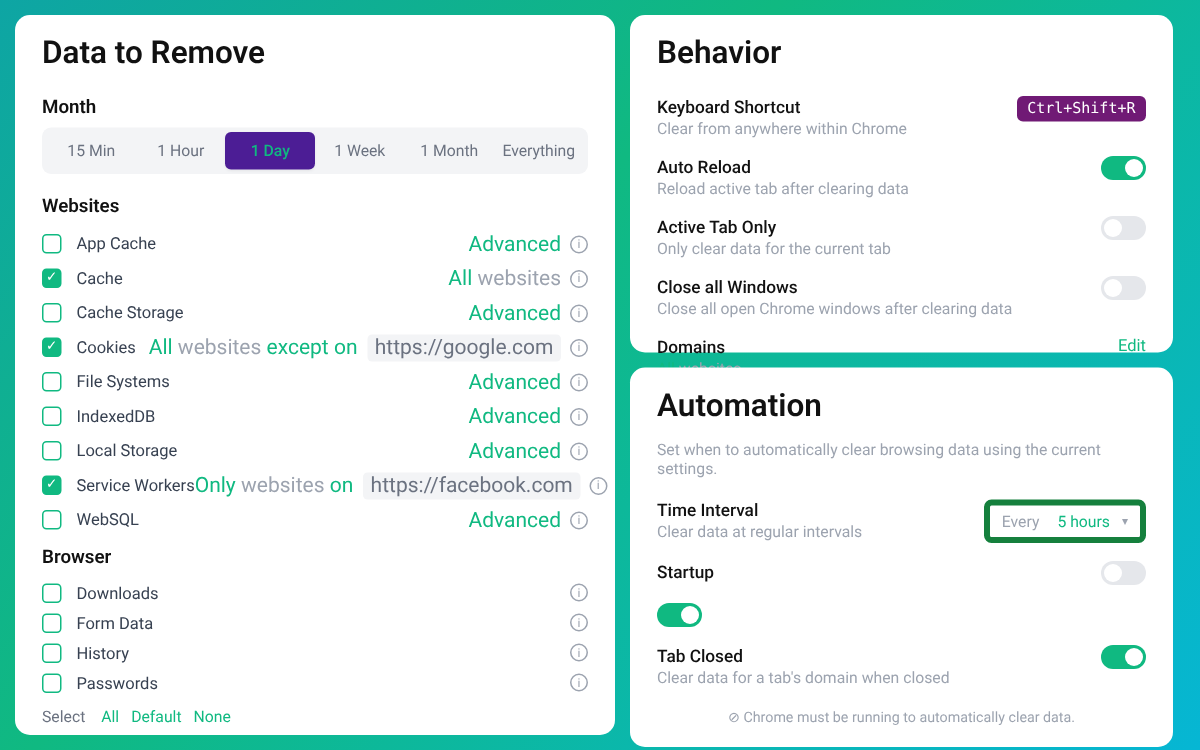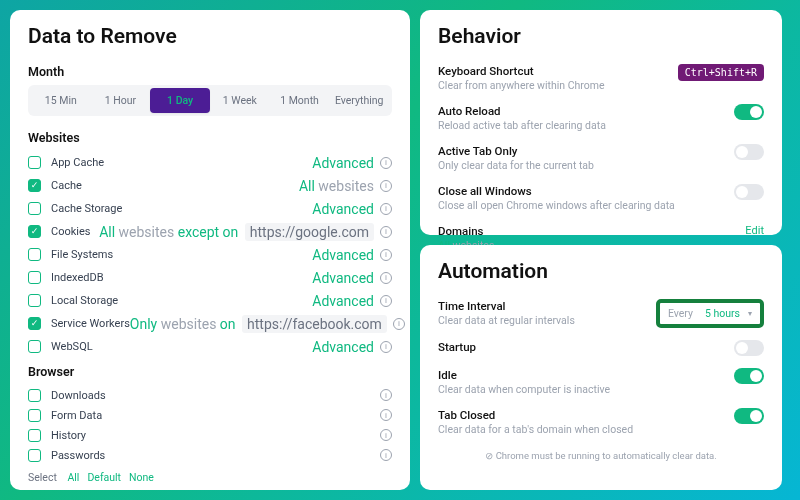--- a/index.html
+++ b/index.html
@@ -231,43 +231,40 @@
           <div class="txt">
             <div class="ttl">Domains</div>
             <div class="sub"><span class="g" style="color:#10b981">All</span> websites</div>
           </div>
           <span class="edit">Edit</span>
         </div>
       </div>
   </div>
   <div class="panel">
     <h2>Automation</h2>
+    <div class="sub" style="margin-bottom:8px">Set when to automatically clear browsing data using the current settings.</div>
     <div id="automation">
         <div class="brow">
           <div class="txt">
             <div class="ttl">Time Interval</div>
             <div class="sub">Clear data at regular intervals</div>
           </div>
           <span class="dd">
             <span class="ev">Every</span>
             <span>5 hours</span>
             <span class="chev">▾</span>
           </span>
         </div>
         <div class="brow">
           <div class="txt">
             <div class="ttl">Startup</div>
           </div>
           <span class="tog"></span>
         </div>
         <div class="brow">
-          <div class="txt">
-            <div class="ttl">Idle</div>
-            <div class="sub">Clear data when computer is inactive</div>
-          </div>
           <span class="tog on"></span>
         </div>
         <div class="brow">
           <div class="txt">
             <div class="ttl">Tab Closed</div>
             <div class="sub">Clear data for a tab's domain when closed</div>
           </div>
           <span class="tog on"></span>
         </div>
       </div>

